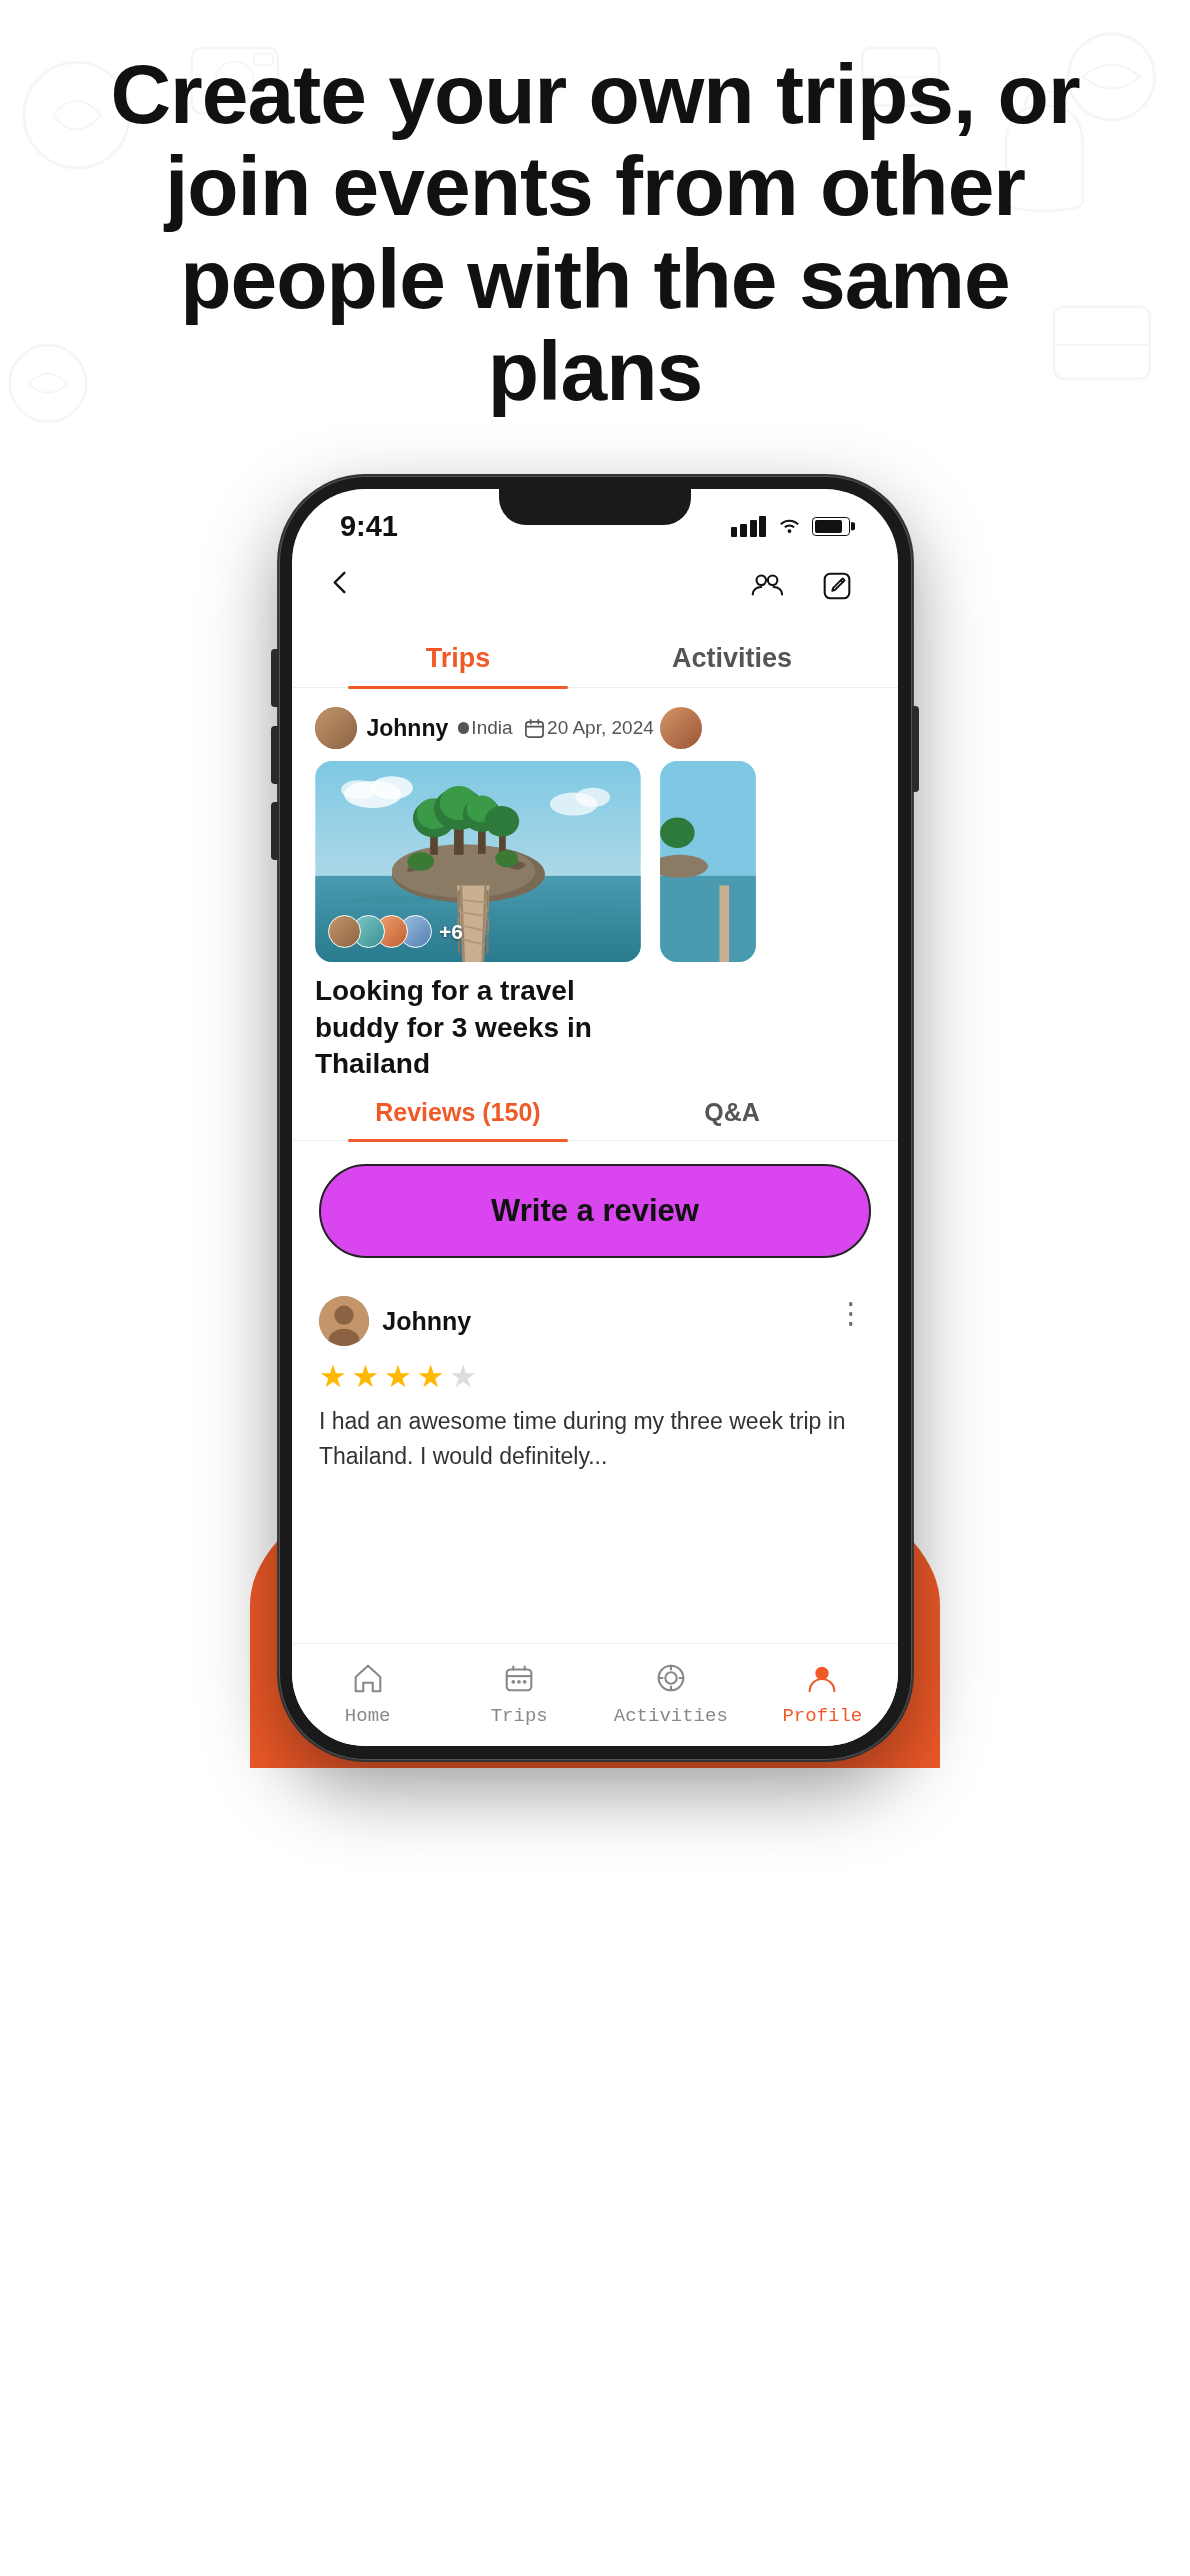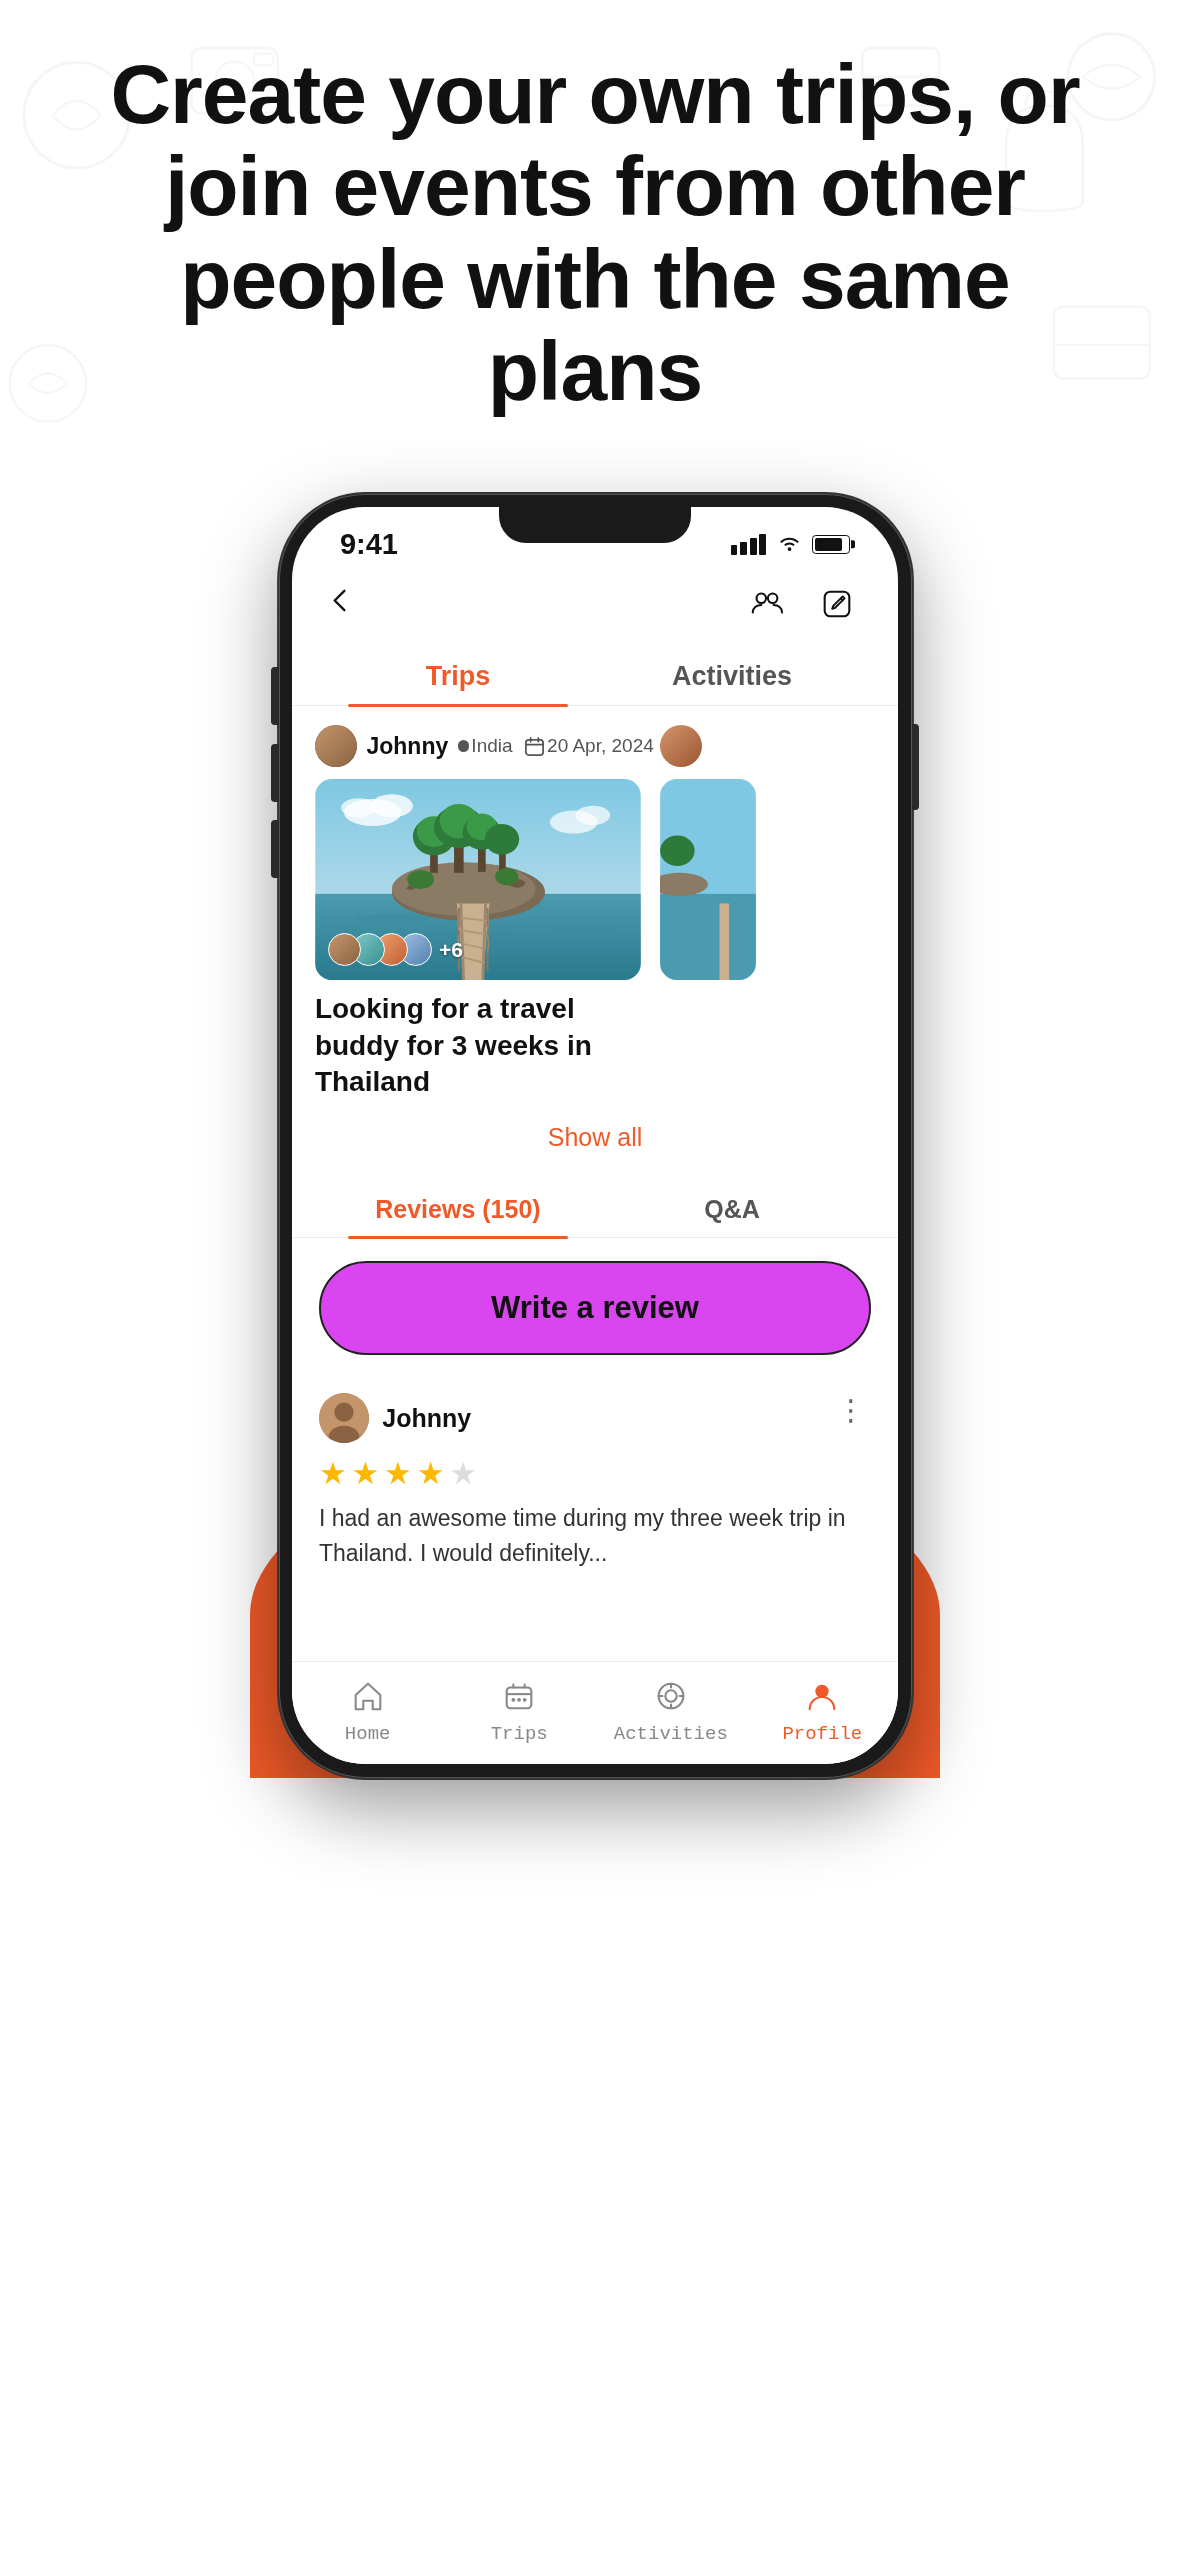--- a/index.html
+++ b/index.html
@@ -37,23 +37,22 @@
       line-height: 1.1;
       letter-spacing: -1px;
     }
 
     
     .phone-wrapper {
       position: relative;
       display: flex;
       justify-content: center;
       align-items: flex-end;
-      padding-bottom: 0;
+      padding-bottom: 8px;
       z-index: 3;
-      margin-top: 18px;
     }
 
     
     .orange-blob {
       position: absolute;
       bottom: 0;
       left: 50%;
       transform: translateX(-50%);
       width: 690px;
       height: 326px;
@@ -730,23 +729,20 @@
                 <rect width="100" height="210" fill="#7EC8E3"></rect>
                 <rect y="120" width="100" height="90" fill="#4A9BAF"></rect>
                 <ellipse cx="20" cy="110" rx="30" ry="12" fill="#8B7B65"></ellipse>
                 <ellipse cx="18" cy="75" rx="18" ry="16" fill="#2D7A3A"></ellipse>
                 <rect x="62" y="130" width="10" height="80" fill="#C8B090"></rect>
               </svg>
             </div>
           </div>
         </div>
 
-        <div class="show-all-row">
-          <span class="show-all-btn">Show all</span>
-        </div>
 
         <div class="review-tabs">
           <div class="review-tab active">Reviews (150)</div>
           <div class="review-tab">Q&amp;A</div>
         </div>
 
         <div class="write-review-section">
           <button class="write-review-btn">Write a review</button>
         </div>
 

